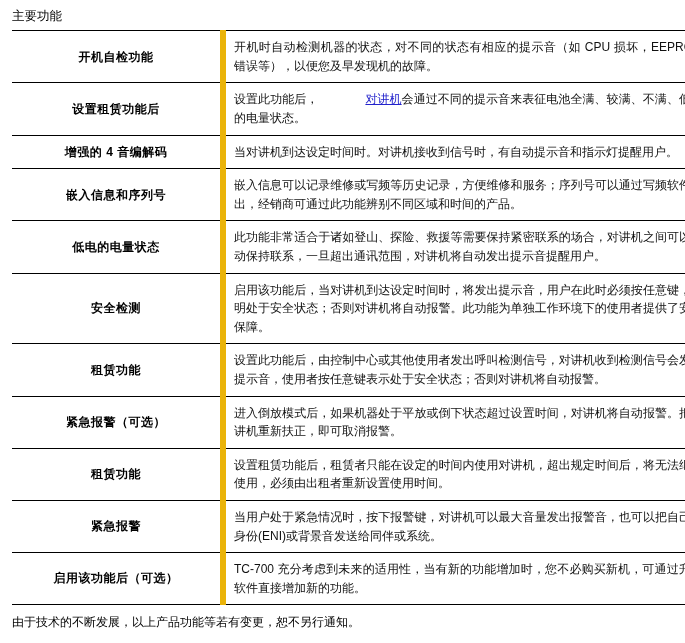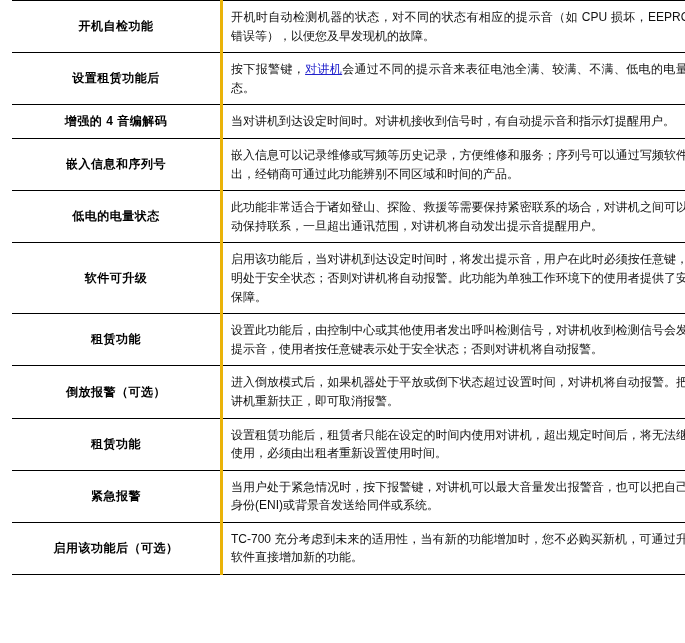--- a/index.html
+++ b/index.html
@@ -40,87 +40,90 @@
   table.features td {
     vertical-align: middle;
     padding: 7px 8px 7px 8px;
     line-height: 1.55;
     font-size: 12px;
   }
   td.feat-name {
     width: 192px;
     font-weight: bold;
     text-align: center;
-    border-right: 3px solid #eab308;
+    border-right: 6px solid #eab308;
     letter-spacing: 0.5px;
   }
   td.feat-desc {
     width: 469px;
     text-align: justify;
     color: #111;
   }
   .link {
     color: #2222cc;
     text-decoration: underline;
+    margin-left: 47px;
   }
   .footnote {
     padding: 9px 0 0 12px;
     font-size: 12px;
     line-height: 1.4;
   }
 </style>
 </head>
 <body>
 
 <div class="page">
 
+  <div class="section-title">主要功能</div>
 
   <table class="features">
     <tbody>
       <tr>
         <td class="feat-name">开机自检功能</td>
         <td class="feat-desc"><span>开机时自动检测机器的状态，对不同的状态有相应的提示音（如 CPU 损坏，EEPROM 错误等），以便您及早发现机的故障。</span></td>
       </tr>
       <tr>
         <td class="feat-name">设置租赁功能后</td>
-        <td class="feat-desc"><span>按下报警键，</span><a class="link" href="#">对讲机</a><span>会通过不同的提示音来表征电池全满、较满、不满、低电的电量状态。</span></td>
+        <td class="feat-desc"><span>设置此功能后，</span><a class="link" href="#">对讲机</a><span>会通过不同的提示音来表征电池全满、较满、不满、低电的电量状态。</span></td>
       </tr>
       <tr>
         <td class="feat-name">增强的 4 音编解码</td>
         <td class="feat-desc"><span>当对讲机到达设定时间时。对讲机接收到信号时，有自动提示音和指示灯提醒用户。</span></td>
       </tr>
       <tr>
         <td class="feat-name">嵌入信息和序列号</td>
         <td class="feat-desc"><span>嵌入信息可以记录维修或写频等历史记录，方便维修和服务；序列号可以通过写频软件读出，经销商可通过此功能辨别不同区域和时间的产品。</span></td>
       </tr>
       <tr>
         <td class="feat-name">低电的电量状态</td>
         <td class="feat-desc"><span>此功能非常适合于诸如登山、探险、救援等需要保持紧密联系的场合，对讲机之间可以自动保持联系，一旦超出通讯范围，对讲机将自动发出提示音提醒用户。</span></td>
       </tr>
       <tr>
-        <td class="feat-name">软件可升级</td>
+        <td class="feat-name">安全检测</td>
         <td class="feat-desc"><span>启用该功能后，当对讲机到达设定时间时，将发出提示音，用户在此时必须按任意键，表明处于安全状态；否则对讲机将自动报警。此功能为单独工作环境下的使用者提供了安全保障。</span></td>
       </tr>
       <tr>
         <td class="feat-name">租赁功能</td>
         <td class="feat-desc"><span>设置此功能后，由控制中心或其他使用者发出呼叫检测信号，对讲机收到检测信号会发出提示音，使用者按任意键表示处于安全状态；否则对讲机将自动报警。</span></td>
       </tr>
       <tr>
-        <td class="feat-name">倒放报警（可选）</td>
+        <td class="feat-name">紧急报警（可选）</td>
         <td class="feat-desc"><span>进入倒放模式后，如果机器处于平放或倒下状态超过设置时间，对讲机将自动报警。把对讲机重新扶正，即可取消报警。</span></td>
       </tr>
       <tr>
         <td class="feat-name">租赁功能</td>
         <td class="feat-desc"><span>设置租赁功能后，租赁者只能在设定的时间内使用对讲机，超出规定时间后，将无法继续使用，必须由出租者重新设置使用时间。</span></td>
       </tr>
       <tr>
         <td class="feat-name">紧急报警</td>
         <td class="feat-desc"><span>当用户处于紧急情况时，按下报警键，对讲机可以最大音量发出报警音，也可以把自己的身份(ENI)或背景音发送给同伴或系统。</span></td>
       </tr>
       <tr>
         <td class="feat-name">启用该功能后（可选）</td>
         <td class="feat-desc"><span>TC-700 充分考虑到未来的适用性，当有新的功能增加时，您不必购买新机，可通过升级软件直接增加新的功能。</span></td>
       </tr>
     </tbody>
   </table>
 
+  <div class="footnote">由于技术的不断发展，以上产品功能等若有变更，恕不另行通知。</div>
 
 </div>
 
 </body></html>

